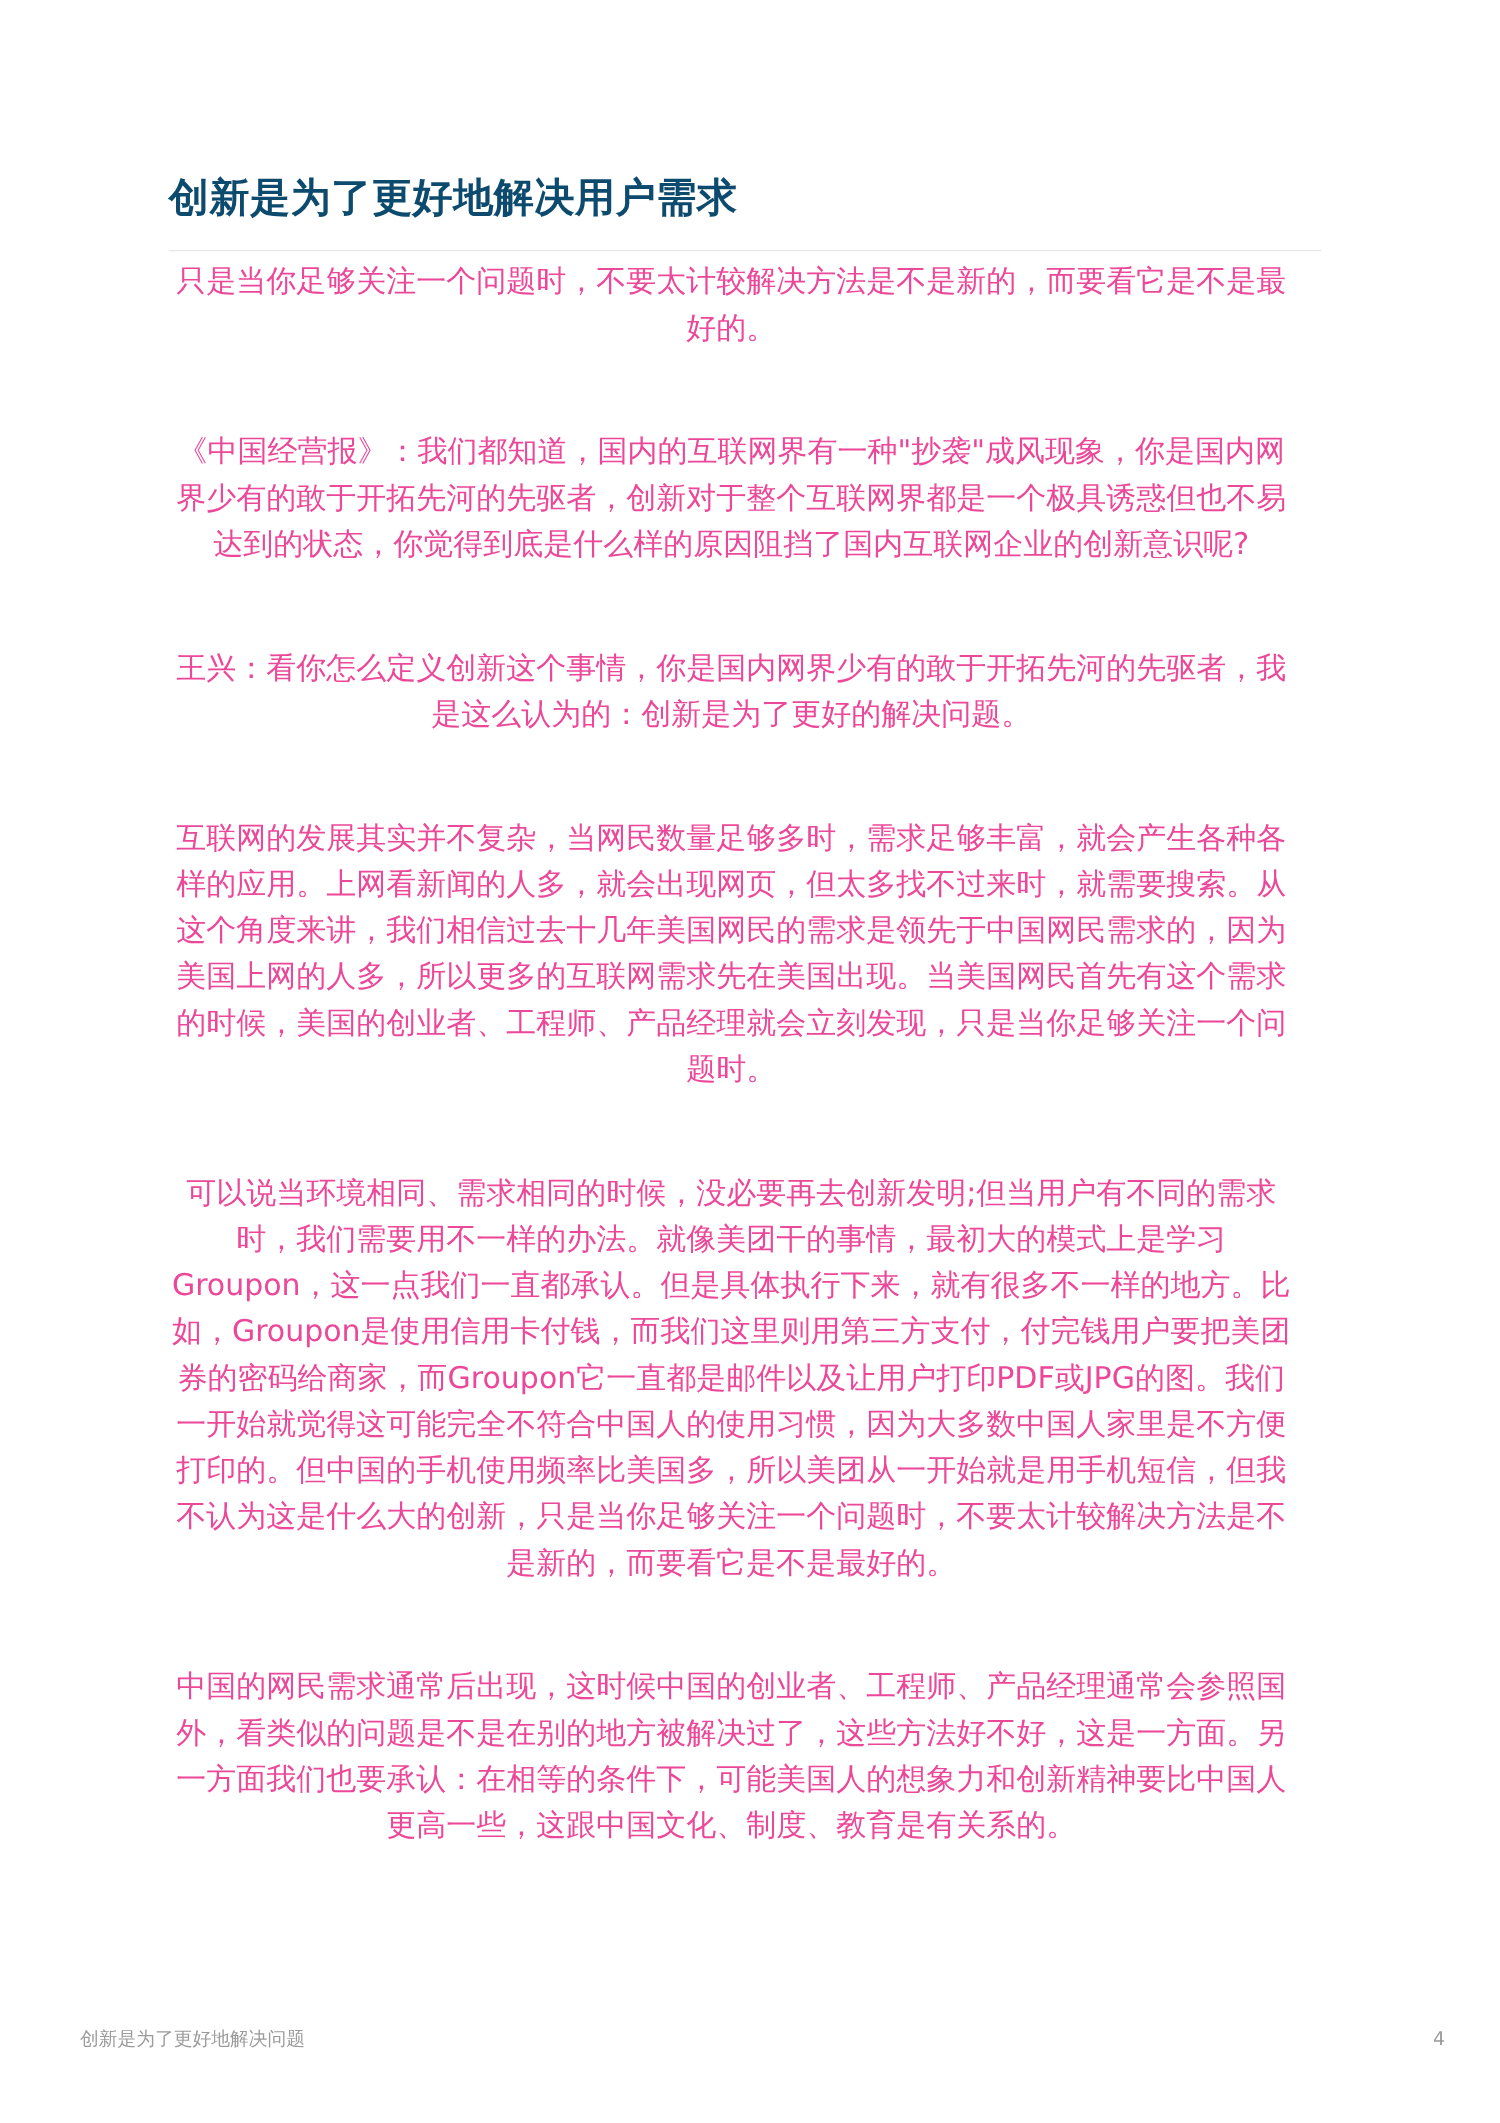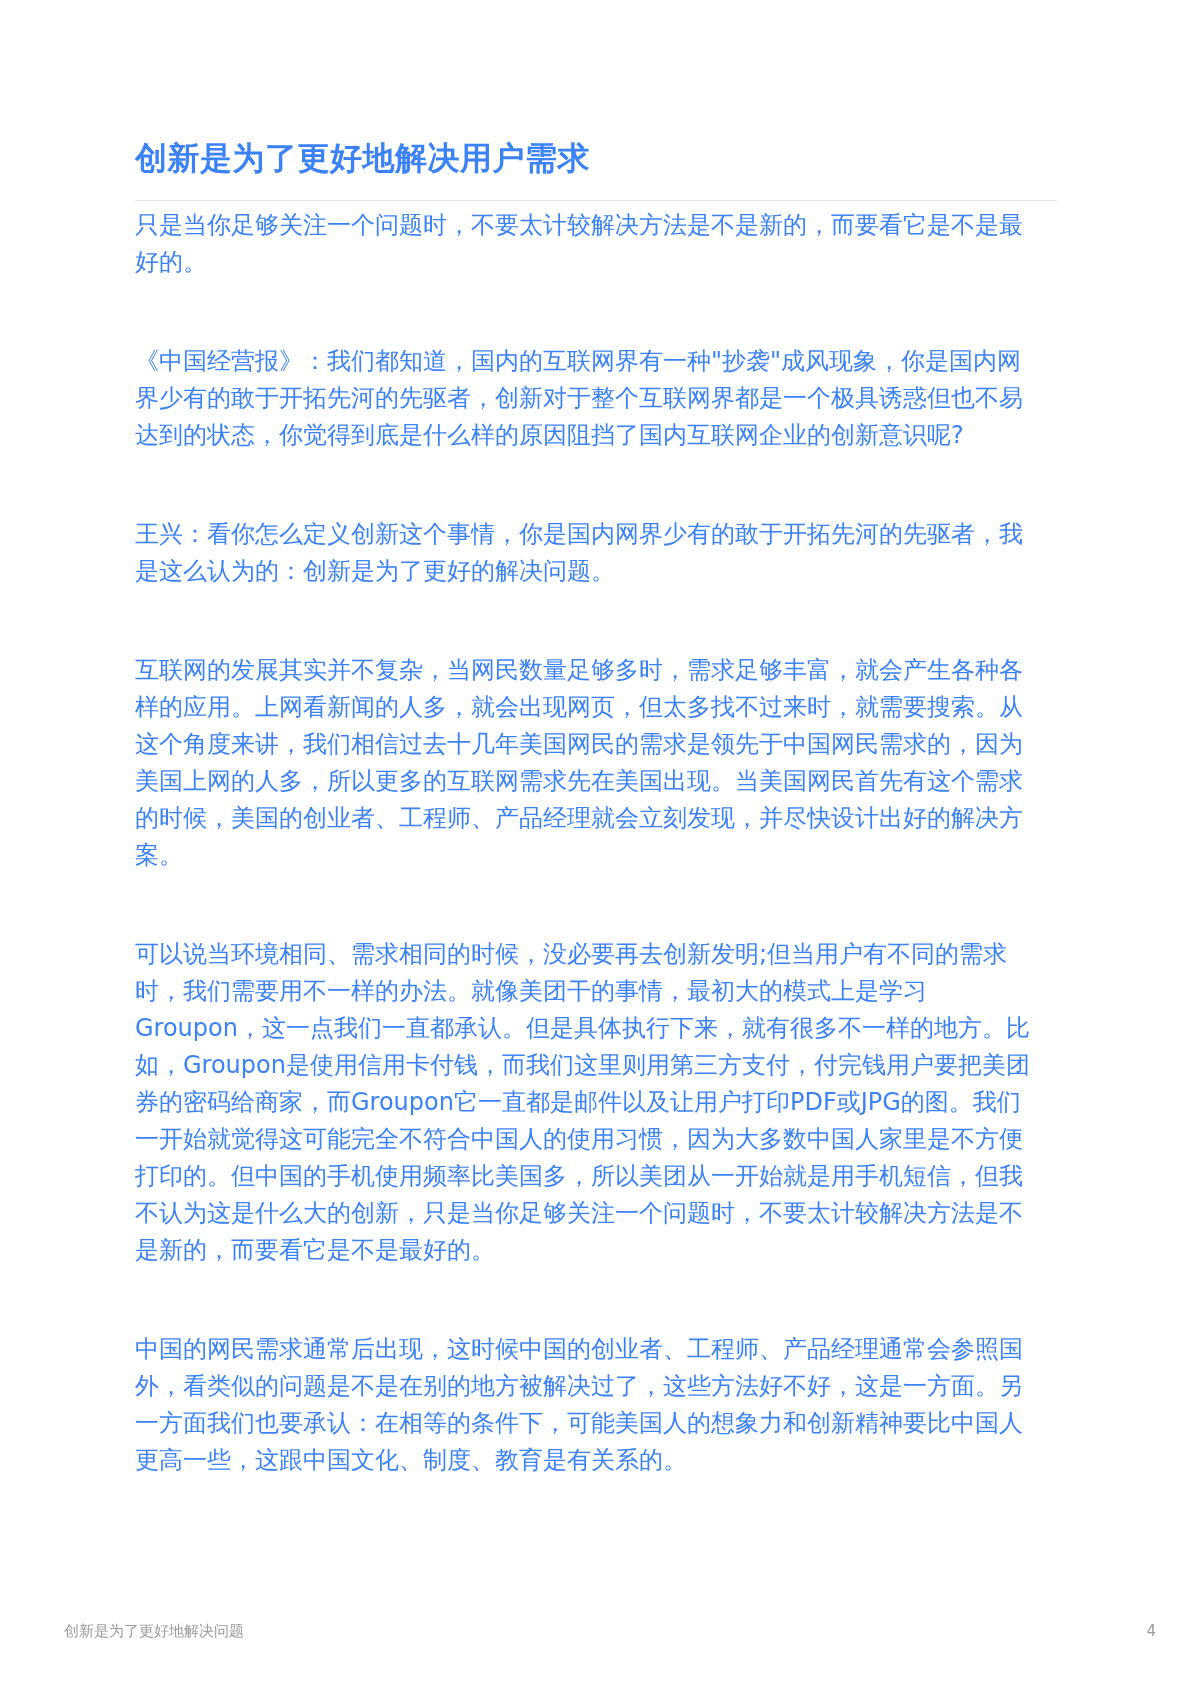--- a/index.html
+++ b/index.html
@@ -23,40 +23,40 @@
   .content {
     position: absolute;
     left: 135px;
     top: 138px;
     width: 922px;
   }
   .doc-title {
     font-size: 32px;
     line-height: 40px;
     font-weight: 700;
-    color: #3b82f6;
+    color: #0c4a6e;
     margin: 0;
     letter-spacing: 0.5px;
   }
   .title-divider {
     border: none;
     height: 1px;
     background: #e7e7e7;
     width: 100%;
     margin: 22px 0 6px 0;
   }
   .paragraph {
     width: 900px;
     font-size: 24px;
     line-height: 37px;
-    color: #3b82f6;
+    color: #ec4899;
     margin: 0 0 62px 0;
     word-break: normal;
     overflow-wrap: break-word;
-    text-align: left;
+    text-align: center;
   }
   .footer-left {
     position: absolute;
     left: 64px;
     top: 1621px;
     font-size: 15px;
     line-height: 20px;
     color: #9b9b9b;
   }
   .footer-page {
@@ -78,21 +78,21 @@
     <h1 class="doc-title">创新是为了更好地解决用户需求</h1>
 
     <hr class="title-divider">
 
     <p class="paragraph">只是当你足够关注一个问题时，不要太计较解决方法是不是新的，而要看它是不是最好的。</p>
 
     <p class="paragraph">《中国经营报》：我们都知道，国内的互联网界有一种"抄袭"成风现象，你是国内网界少有的敢于开拓先河的先驱者，创新对于整个互联网界都是一个极具诱惑但也不易达到的状态，你觉得到底是什么样的原因阻挡了国内互联网企业的创新意识呢?</p>
 
     <p class="paragraph">王兴：看你怎么定义创新这个事情，你是国内网界少有的敢于开拓先河的先驱者，我是这么认为的：创新是为了更好的解决问题。</p>
 
-    <p class="paragraph">互联网的发展其实并不复杂，当网民数量足够多时，需求足够丰富，就会产生各种各样的应用。上网看新闻的人多，就会出现网页，但太多找不过来时，就需要搜索。从这个角度来讲，我们相信过去十几年美国网民的需求是领先于中国网民需求的，因为美国上网的人多，所以更多的互联网需求先在美国出现。当美国网民首先有这个需求的时候，美国的创业者、工程师、产品经理就会立刻发现，并尽快设计出好的解决方案。</p>
+    <p class="paragraph">互联网的发展其实并不复杂，当网民数量足够多时，需求足够丰富，就会产生各种各样的应用。上网看新闻的人多，就会出现网页，但太多找不过来时，就需要搜索。从这个角度来讲，我们相信过去十几年美国网民的需求是领先于中国网民需求的，因为美国上网的人多，所以更多的互联网需求先在美国出现。当美国网民首先有这个需求的时候，美国的创业者、工程师、产品经理就会立刻发现，只是当你足够关注一个问题时。</p>
 
     <p class="paragraph">可以说当环境相同、需求相同的时候，没必要再去创新发明;但当用户有不同的需求时，我们需要用不一样的办法。就像美团干的事情，最初大的模式上是学习Groupon，这一点我们一直都承认。但是具体执行下来，就有很多不一样的地方。比如，Groupon是使用信用卡付钱，而我们这里则用第三方支付，付完钱用户要把美团券的密码给商家，而Groupon它一直都是邮件以及让用户打印PDF或JPG的图。我们一开始就觉得这可能完全不符合中国人的使用习惯，因为大多数中国人家里是不方便打印的。但中国的手机使用频率比美国多，所以美团从一开始就是用手机短信，但我不认为这是什么大的创新，只是当你足够关注一个问题时，不要太计较解决方法是不是新的，而要看它是不是最好的。</p>
 
     <p class="paragraph">中国的网民需求通常后出现，这时候中国的创业者、工程师、产品经理通常会参照国外，看类似的问题是不是在别的地方被解决过了，这些方法好不好，这是一方面。另一方面我们也要承认：在相等的条件下，可能美国人的想象力和创新精神要比中国人更高一些，这跟中国文化、制度、教育是有关系的。</p>
 
   </div>
 
   <div class="footer-left">创新是为了更好地解决问题</div>
 
   <div class="footer-page">4</div>

